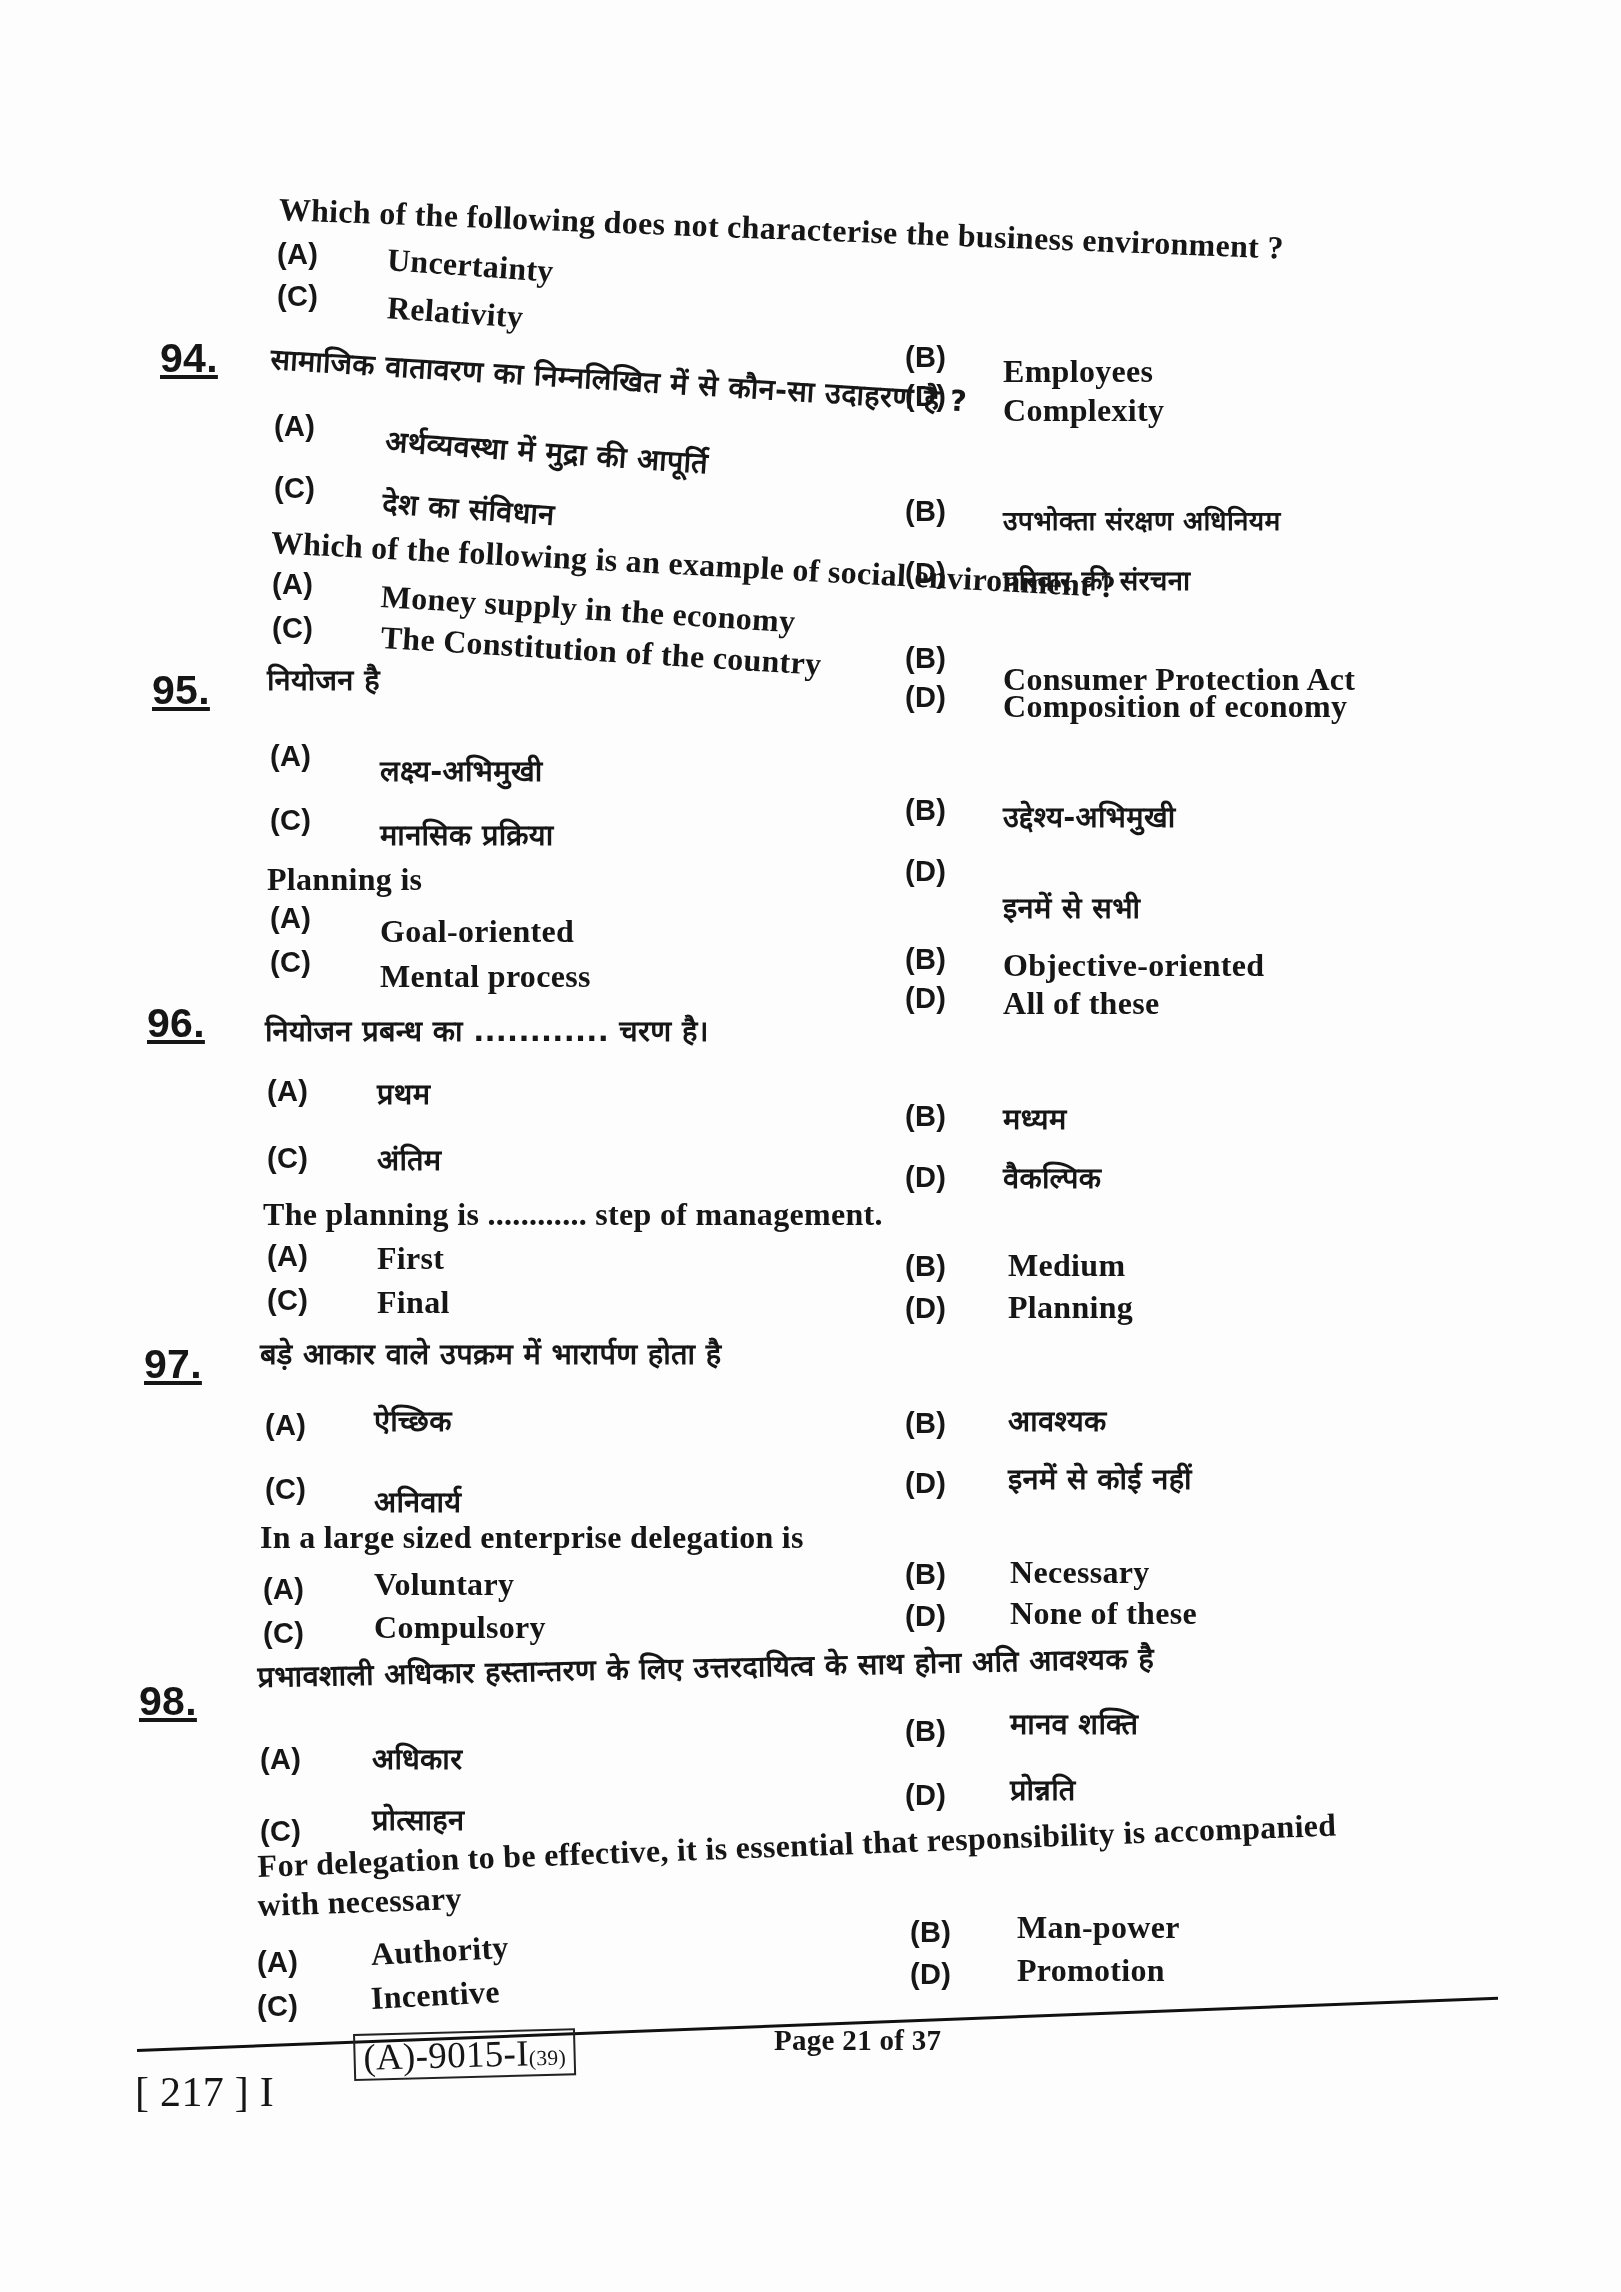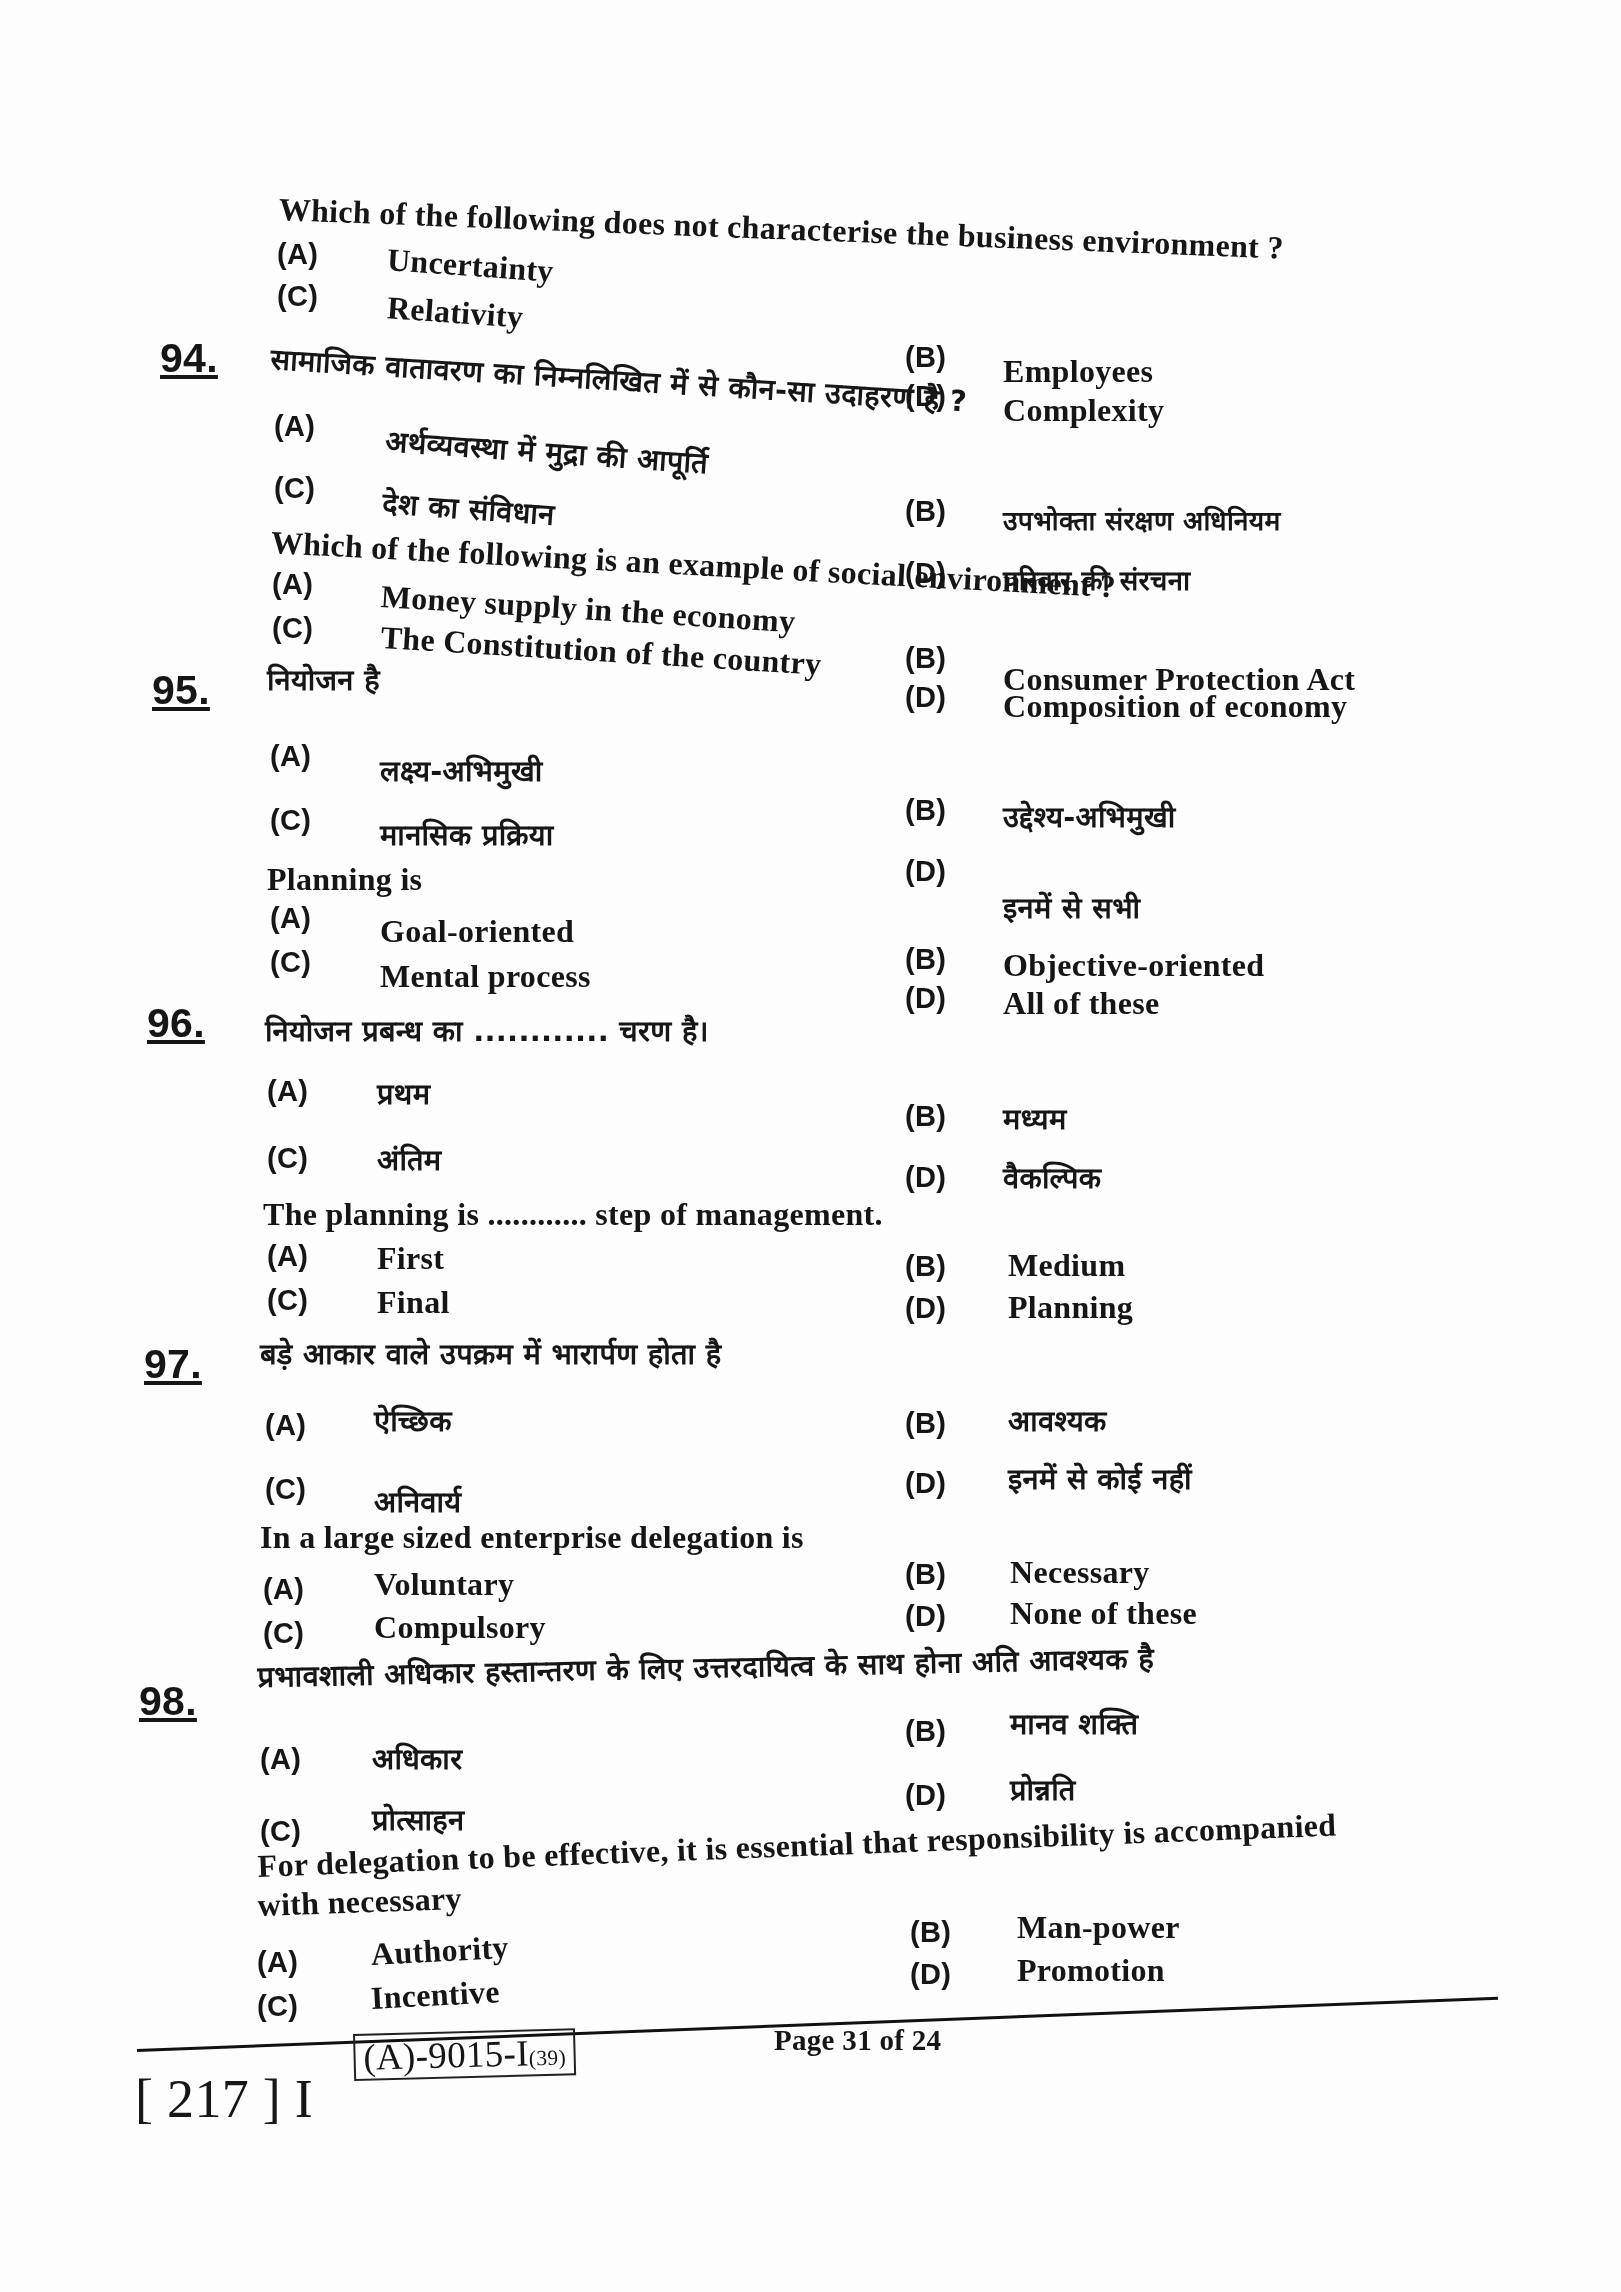--- a/index.html
+++ b/index.html
@@ -128,18 +128,18 @@
 <div class="t" style="left:370px;top:1936px;transform-origin:left top;transform:rotate(-3deg);">Authority</div>
 <div class="lbl t" style="left:257px;top:1990px;">(C)</div>
 <div class="t" style="left:370px;top:1980px;transform-origin:left top;transform:rotate(-3deg);">Incentive</div>
 <div class="lbl t" style="left:910px;top:1916px;">(B)</div>
 <div class="t" style="left:1017px;top:1909px;">Man-power</div>
 <div class="lbl t" style="left:910px;top:1958px;">(D)</div>
 <div class="t" style="left:1017px;top:1952px;">Promotion</div>
 
 <div class="rule" style="left:137px;top:2049px;width:1362px;transform:rotate(-2.2deg);"></div>
 
-<div class="t" style="left:135px;top:2068px;font-size:54px;font-weight:normal;">[ 217 ] I</div>
+<div class="t" style="left:135px;top:2068px;font-size:42px;font-weight:normal;">[ 217 ] I</div>
 <div class="box t" style="left:353px;top:2034px;font-size:37px;font-weight:normal;transform-origin:left top;transform:rotate(-1.5deg);">
   <span>(A)-9015-I</span><span style="font-size:21.6px;">(39)</span>
 </div>
-<div class="t" style="left:774px;top:2024px;font-size:29px;">Page 31 of 24</div>
+<div class="t" style="left:774px;top:2024px;font-size:29px;">Page 21 of 37</div>
 
 
 </body></html>

